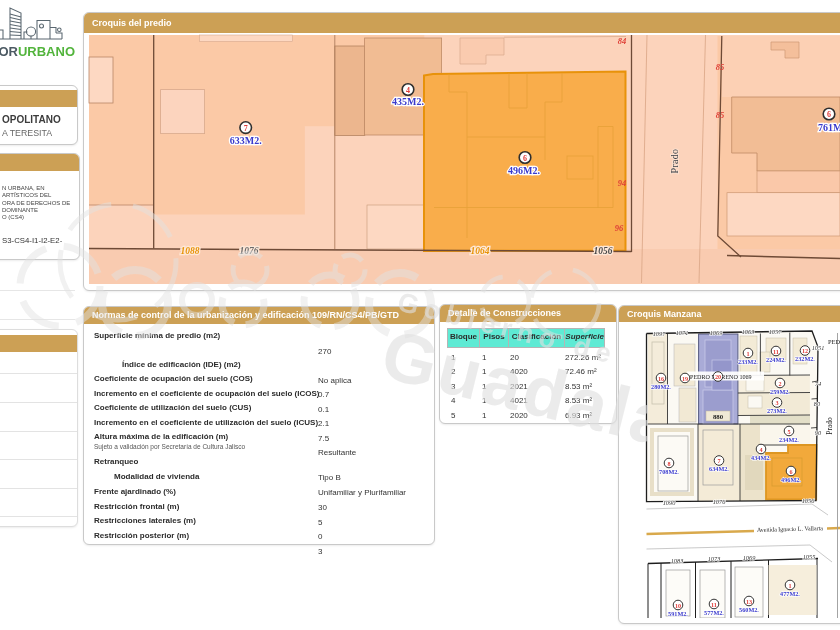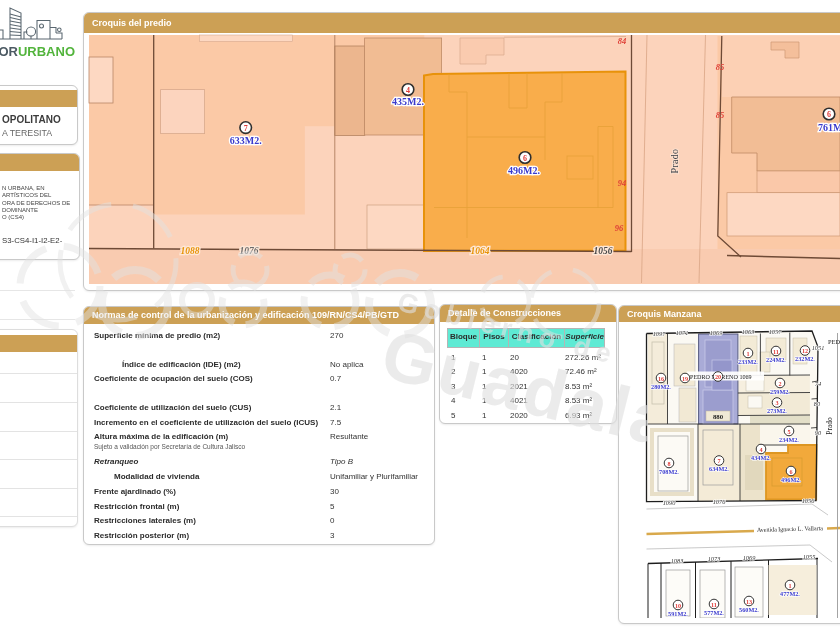--- a/index.html
+++ b/index.html
@@ -4,21 +4,21 @@
 <style>
   html,body{margin:0;padding:0;}
   body{width:840px;height:630px;overflow:hidden;position:relative;background:#fff;
        font-family:"Liberation Sans",sans-serif;}
   .panel{position:absolute;background:#fff;border:1px solid #c9c9c9;border-radius:6px;
          box-shadow:0 1px 2px rgba(0,0,0,0.08);}
   .phead{background:#CCA055;color:#fff;font-weight:bold;font-size:9px;
          border-radius:5px 5px 0 0;line-height:17px;padding-left:8px;}
   .row{position:absolute;left:11px;width:330px;font-size:8px;color:#333;}
   .row b{color:#2b2b2b;}
-  .row .val{position:absolute;left:236px;font-weight:normal;color:#333;}
+  .row .val{position:absolute;left:224px;font-weight:normal;color:#333;margin-top:16px;}
   .sline{position:absolute;left:0;height:1px;background:#e3e3e3;}
 </style>
 </head>
 <body>
 
 <div id="logo" style="position:absolute;left:-18px;top:6px;width:100px;height:52px;">
 <svg width="100" height="52" viewBox="0 0 100 52" xmlns="http://www.w3.org/2000/svg">
   <g fill="none" stroke="#5A6770" stroke-width="1.05">
     <path d="M28,33 L28,2 L39,7 L39,33"></path>
     <path d="M28,8 L39,11 M28,11.5 L39,14 M28,15 L39,17 M28,18.5 L39,20.5 M28,22 L39,23.5 M28,25.5 L39,26.5 M28,29 L39,29.5"></path>
@@ -159,25 +159,26 @@
 </svg>
 </div>
 
 <div class="panel" style="left:83px;top:306px;width:350px;height:237px;">
   <div class="phead">Normas de control de la urbanización y edificación 109/RN/CS4/PB/GTD</div>
 </div>
 <div id="normas" style="position:absolute;left:83px;top:0;width:350px;height:630px;pointer-events:none;">
   <div class="row" style="top:331px;"><b>Superficie mínima de predio (m2)</b><span class="val">270</span></div>
   <div class="row" style="top:359.5px;padding-left:28px;"><b>Índice de edificación (IDE) (m2)</b><span class="val">No aplica</span></div>
   <div class="row" style="top:374.3px;"><b>Coeficiente de ocupación del suelo (COS)</b><span class="val">0.7</span></div>
+  <div class="row" style="top:388.8px;"><b>Incremento en el coeficiente de ocupación del suelo (ICOS)</b><span class="val">0.1</span></div>
   <div class="row" style="top:403.2px;"><b>Coeficiente de utilización del suelo (CUS)</b><span class="val">2.1</span></div>
   <div class="row" style="top:417.7px;"><b>Incremento en el coeficiente de utilización del suelo (ICUS)</b><span class="val">7.5</span></div>
   <div class="row" style="top:432.1px;"><b>Altura máxima de la edificación (m)</b><span class="val">Resultante</span></div>
   <div class="row" style="top:442.8px;font-size:6.5px;color:#555;">Sujeto a validación por Secretaría de Cultura Jalisco</div>
-  <div class="row" style="top:457.3px;font-style:italic;"><b>Retranqueo</b><span class="val">Tipo B</span></div>
+  <div class="row" style="top:457.3px;"><b>Retranqueo</b><span class="val">Tipo B</span></div>
   <div class="row" style="top:471.8px;padding-left:20px;"><b>Modalidad de vivienda</b><span class="val">Unifamiliar y Plurifamiliar</span></div>
   <div class="row" style="top:487.3px;"><b>Frente ajardinado (%)</b><span class="val">30</span></div>
   <div class="row" style="top:501.8px;"><b>Restricción frontal (m)</b><span class="val">5</span></div>
   <div class="row" style="top:516.2px;"><b>Restricciones laterales (m)</b><span class="val">0</span></div>
   <div class="row" style="top:530.7px;"><b>Restricción posterior (m)</b><span class="val">3</span></div>
 </div>
 
 <div class="panel" style="left:439px;top:304px;width:176px;height:118px;">
   <div class="phead">Detalle de Construcciones</div>
 </div>

